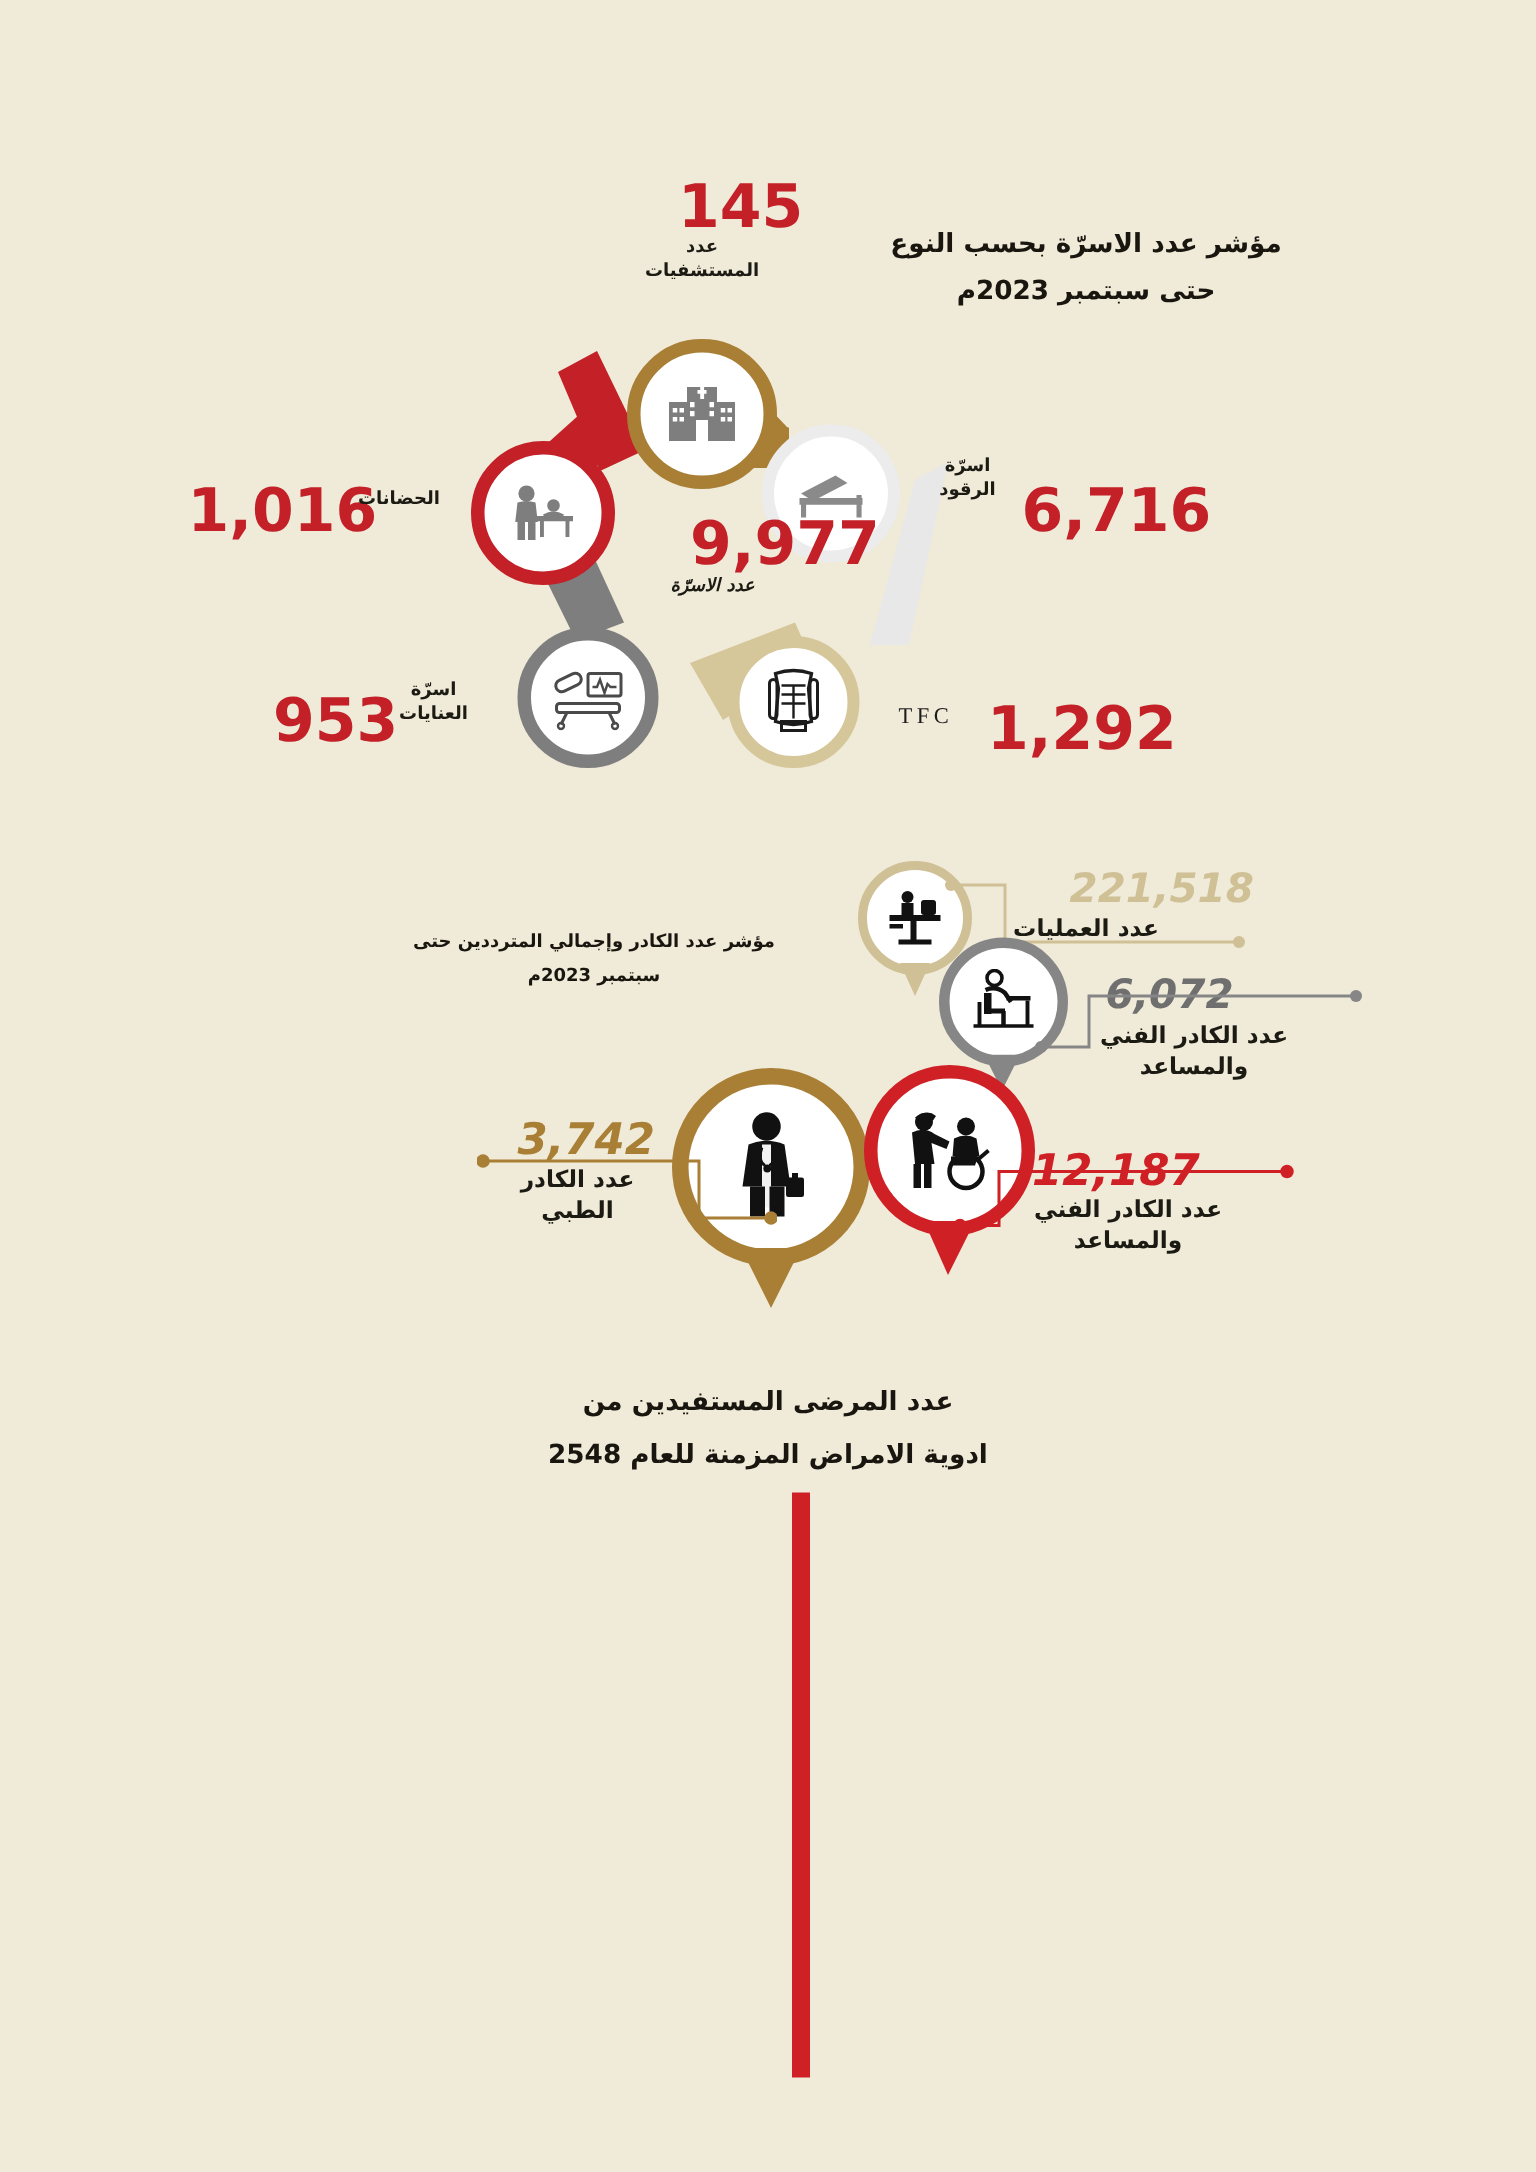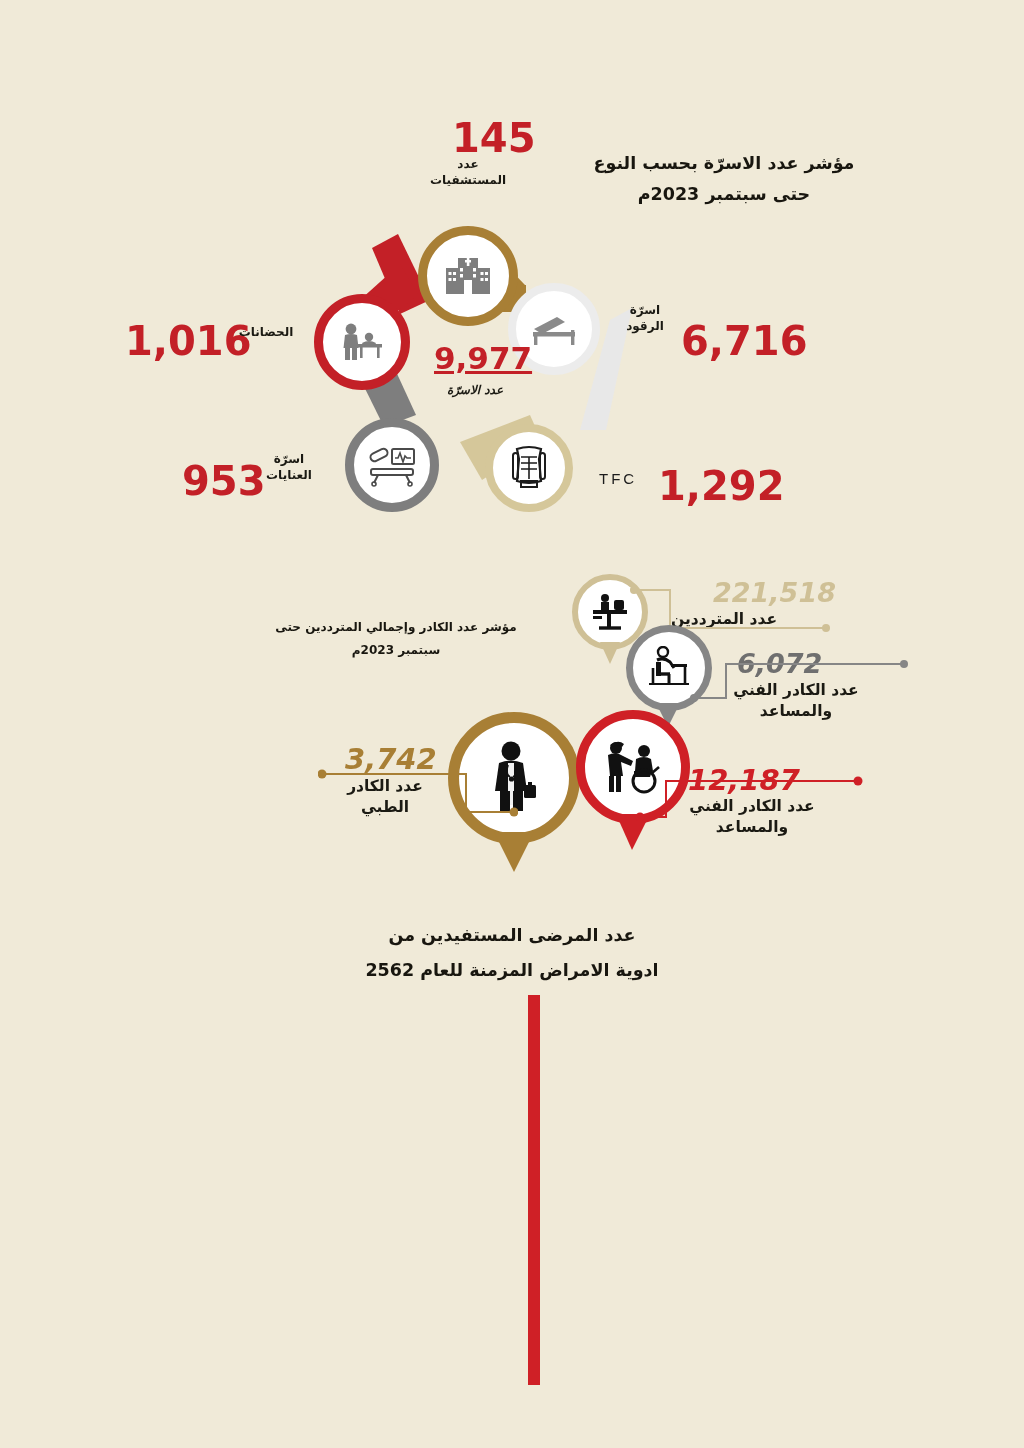--- a/index.html
+++ b/index.html
@@ -52,21 +52,21 @@
   .cal-lbl{position:absolute;font-size:15.5px;font-weight:bold;color:#1b1a13;line-height:1.35;direction:rtl;text-align:center;}
 
   
   #sec3{position:absolute;left:0;top:900px;width:1024px;height:548px;}
   .s3-title{
     position:absolute;left:0;right:0;top:18px;text-align:center;
     font-size:17.5px;font-weight:bold;line-height:2.0;color:#18160f;direction:rtl;
   }
   .redbar{position:absolute;left:528px;top:95px;width:12px;height:390px;background:#cf2026;}
 
-  .tfc{position:absolute;font-family:Liberation Sans, sans-serif;
+  .tfc{position:absolute;font-family:Liberation Serif, serif;
        font-size:15px;letter-spacing:3px;color:#1c1c1c;}
 </style>
 </head>
 <body>
 
 <div class="page">
 
   <div id="sec1">
 
     <div class="s1-title">
@@ -176,21 +176,21 @@
           <path d="M20 12 v22" stroke="#1c1c1c" stroke-width="1.6"></path>
           <rect x="4" y="8" width="5" height="26" rx="2.5" fill="none" stroke="#1c1c1c" stroke-width="2"></rect>
           <rect x="31" y="8" width="5" height="26" rx="2.5" fill="none" stroke="#1c1c1c" stroke-width="2"></rect>
           <rect x="12" y="36" width="16" height="6" fill="none" stroke="#1c1c1c" stroke-width="2"></rect>
         </svg>
       </div>
     </div>
     <div class="s1-val" style="left:658px;top:463px;">1,292</div>
     <div class="tfc" style="left:599px;top:470px;">TFC</div>
 
-    <div class="s1-val" style="left:434px;top:340px;font-size:31px;text-decoration:underline;">9,977</div>
+    <div class="s1-val" style="left:460px;top:340px;font-size:40px;">9,977</div>
     <div class="s1-lbl" style="left:419px;top:383px;width:112px;font-style:italic;">عدد الاسرّة</div>
   </div>
 
   <div id="sec2">
 
     <div class="s2-title">
       <div>مؤشر عدد الكادر وإجمالي المترددين حتى</div>
       <div>سبتمبر 2023م</div>
     </div>
 
@@ -205,21 +205,21 @@
           <rect x="12" y="10" width="8" height="8" fill="#111"></rect>
           <rect x="4" y="18" width="34" height="4" fill="#111"></rect>
           <rect x="25" y="8" width="10" height="10" rx="2" fill="#111"></rect>
           <rect x="18" y="22" width="4" height="14" fill="#111"></rect>
           <path d="M10 36 h22" stroke="#111" stroke-width="3.4"></path>
           <rect x="4" y="24" width="9" height="3" fill="#111"></rect>
         </svg>
       </div>
     </div>
     <div class="cal-num" style="left:713px;top:17px;color:#cfc096;">221,518</div>
-    <div class="cal-lbl" style="left:660px;top:49px;width:128px;">عدد المترددين</div>
+    <div class="cal-lbl" style="left:660px;top:49px;width:128px;">عدد العمليات</div>
     <svg class="abs" style="left:630px;top:28px;" width="200" height="46">
       <path d="M6 2 H40 V40 H196" stroke="#cfc096" stroke-width="2" fill="none"></path>
       <circle cx="4" cy="2" r="4" fill="#cfc096"></circle>
         <circle cx="196" cy="40" r="4" fill="#cfc096"></circle>
     </svg>
 
     <div class="balloon" style="left:626px;top:65px;width:86px;height:86px;">
       <div class="bcirc" style="width:86px;height:86px;border:7px solid #868686;"></div>
       <svg class="btail" style="left:28px;top:78px;" width="28" height="24">
         <path d="M2 0 L26 0 L14 24 Z" fill="#868686"></path>
@@ -309,20 +309,20 @@
       <path d="M4 42 H30 V6 H222" stroke="#cf2026" stroke-width="2" fill="none"></path>
       <circle cx="4" cy="42" r="4.5" fill="#cf2026"></circle>
         <circle cx="222" cy="6" r="4.5" fill="#cf2026"></circle>
     </svg>
   </div>
 
   <div id="sec3">
 
     <div class="s3-title">
       <div>عدد المرضى المستفيدين من</div>
-      <div>ادوية الامراض المزمنة  للعام 2562</div>
+      <div>ادوية الامراض المزمنة  للعام 2548</div>
     </div>
 
     <div class="redbar"></div>
 
   </div>
 
 </div>
 
 </body></html>

